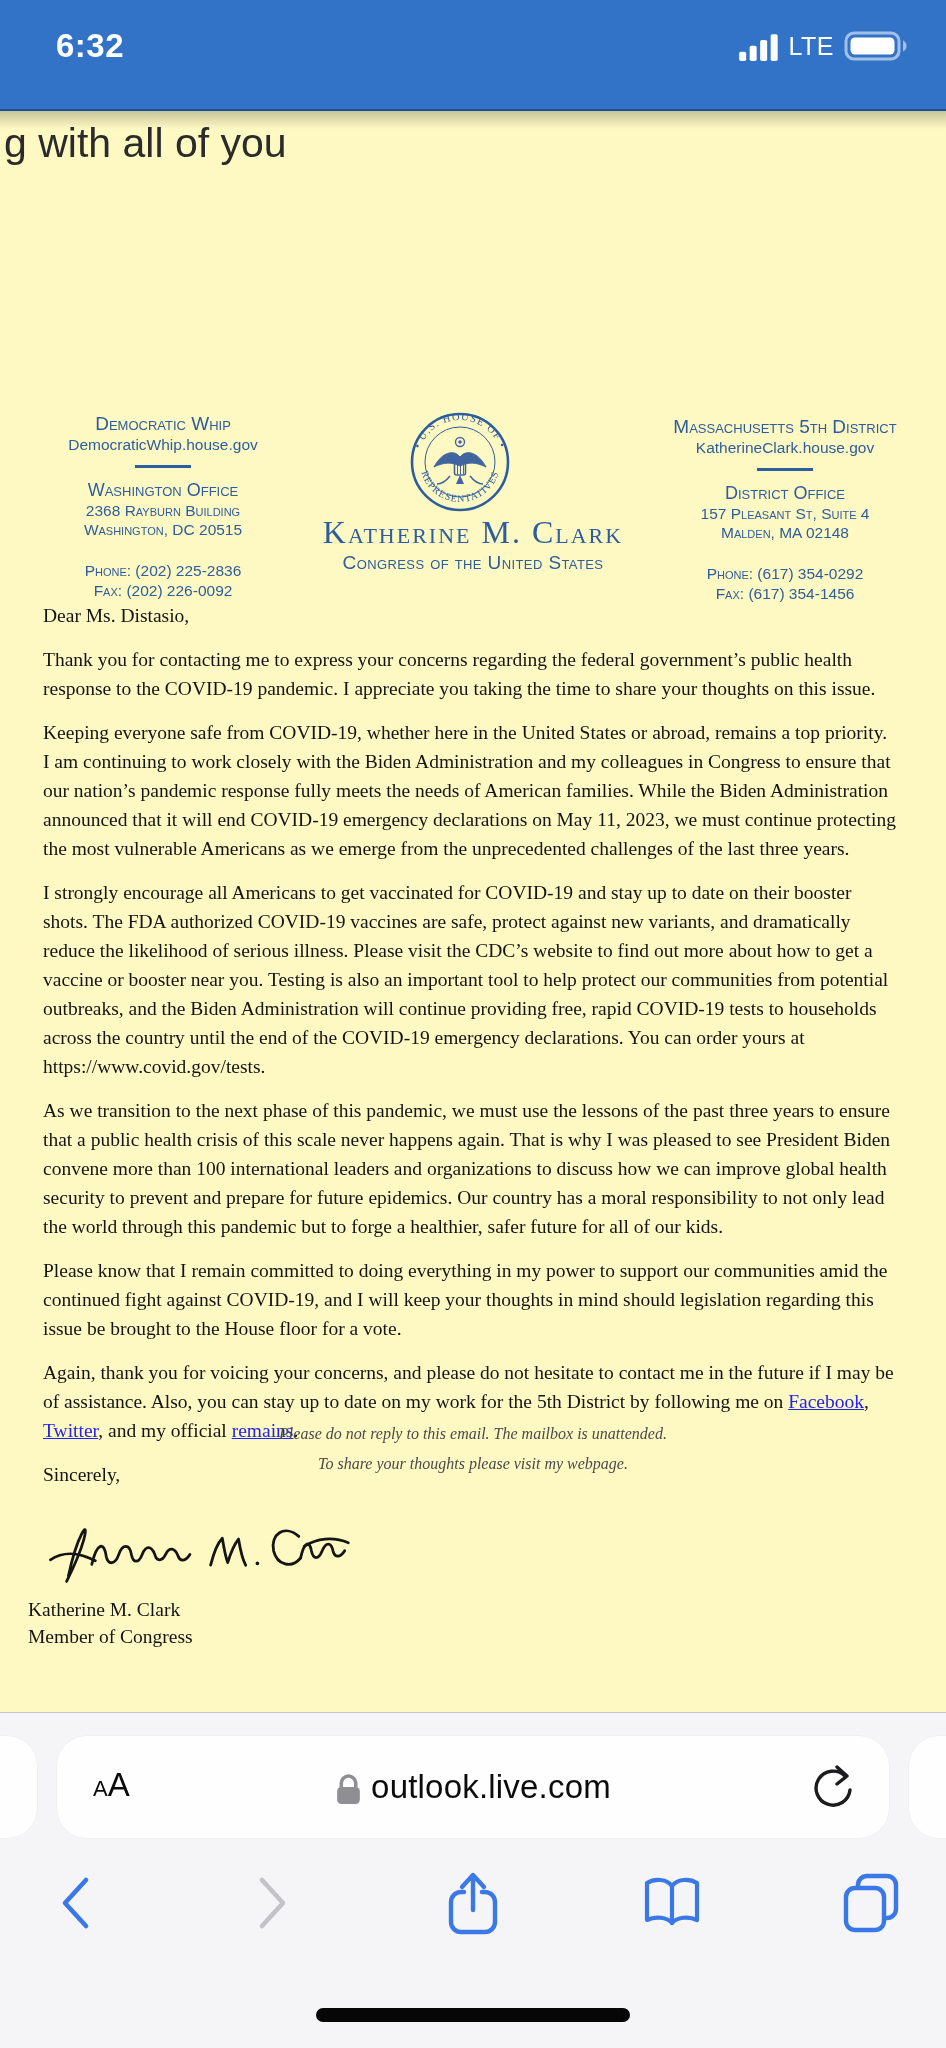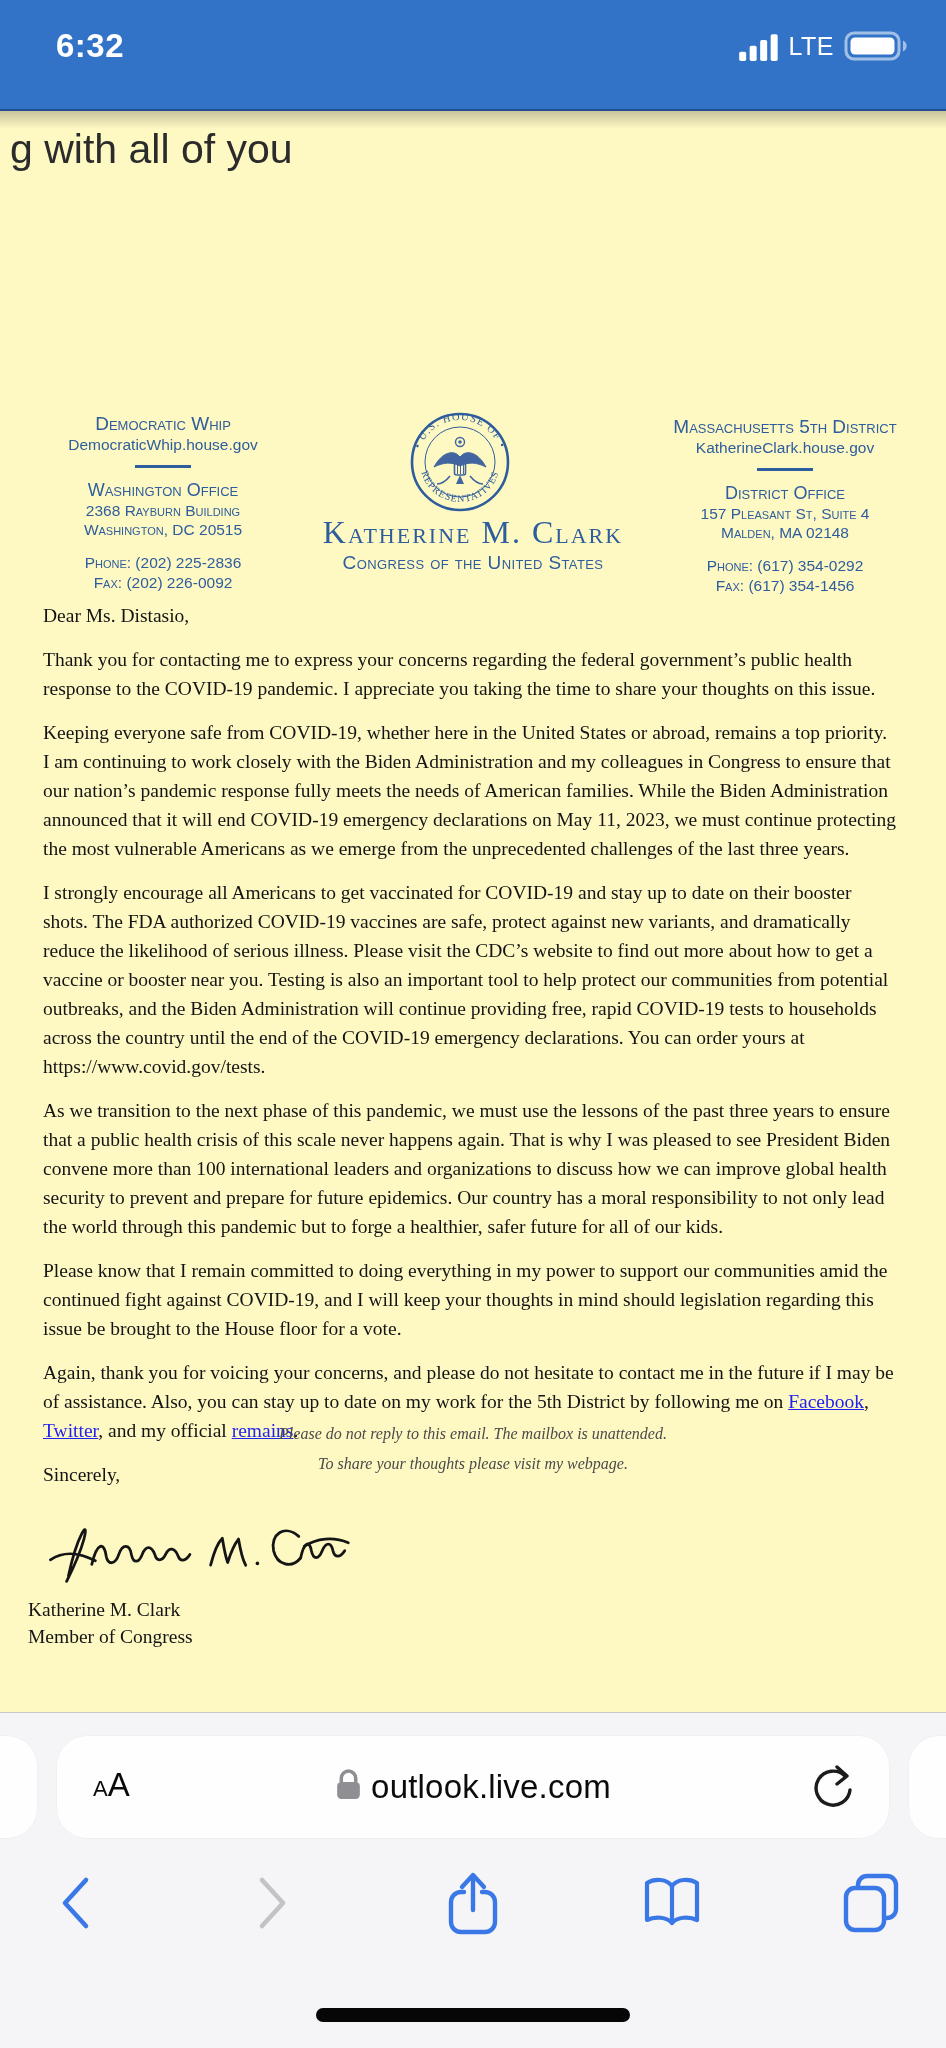--- a/index.html
+++ b/index.html
@@ -11,33 +11,33 @@
             border-bottom:2px solid rgba(22,48,92,.55);box-sizing:border-box;}
   .status-row{position:absolute;top:24px;left:0;right:0;height:44px;display:flex;
               align-items:center;justify-content:space-between;padding:0 36px 0 56px;}
   .time{color:#fff;font-size:33px;font-weight:bold;letter-spacing:.5px;}
   .status-right{display:flex;align-items:flex-end;gap:10px;}
   .lte{color:#fff;font-size:25px;letter-spacing:.5px;}
   .header-shadow{position:absolute;top:111px;left:0;right:0;height:18px;
                  background:linear-gradient(rgba(45,45,45,.26),rgba(255,255,255,0));}
 
   
-  .subject{position:absolute;top:118px;left:2px;margin:8px;font-size:41px;font-weight:400;
+  .subject{position:absolute;top:118px;left:2px;margin:2px;font-size:41px;font-weight:400;
            color:#2b2b2b;white-space:nowrap;}
 
   
   .lh{color:#2e5d9d;text-align:center;font-variant:small-caps;}
   .lh-left{position:absolute;top:412px;left:18px;width:290px;}
   .lh-right{position:absolute;top:415px;left:634px;width:302px;}
   .lh-title{font-size:19px;line-height:23px;}
   .lh-domain{font-size:15.5px;line-height:20px;font-variant:normal;}
   .lh-rule{width:56px;height:2.5px;background:#2e5d9d;margin:10px auto 11px;}
   .lh-office{font-size:18px;line-height:22px;}
   .lh-addr{font-size:15.5px;line-height:19px;}
-  .lh-phone{font-size:15.5px;line-height:20px;margin-top:14px;}
+  .lh-phone{font-size:15.5px;line-height:20px;margin-top:22px;}
 
   .seal{position:absolute;top:412px;left:410px;}
   .lh-name{position:absolute;top:514px;left:0;width:946px;text-align:center;
            font-family:"Liberation Serif",serif;font-variant:small-caps;font-size:32px;
            letter-spacing:2px;color:#2e5d9d;}
   .lh-congress{position:absolute;top:552px;left:0;width:946px;text-align:center;
            font-variant:small-caps;font-size:19px;letter-spacing:.4px;color:#2e5d9d;}
 
   
   .letter-body{position:absolute;top:586px;left:28px;width:884px;
@@ -56,21 +56,21 @@
           background:#f5f5f7;border-top:1px solid #c8c8cc;box-sizing:border-box;}
   .pill{position:absolute;top:23px;height:102px;background:#fefefe;border-radius:30px;
         box-shadow:0 0 0 .5px rgba(0,0,0,.04);}
   .pill-left{left:-40px;width:77px;}
   .pill-right{left:909px;width:80px;}
   .pill-main{left:57px;width:832px;display:flex;align-items:center;}
   .reader{position:absolute;left:36px;top:0;height:102px;display:flex;align-items:baseline;
           justify-content:center;color:#0a0a0a;padding-top:30px;box-sizing:border-box;}
   .reader .a-small{font-size:22px;}
   .reader .a-big{font-size:33px;}
-  .url-center{flex:1;display:flex;align-items:flex-start;justify-content:center;gap:9px;}
+  .url-center{flex:1;display:flex;align-items:flex-end;justify-content:center;gap:9px;}
   .url-text{font-size:33px;color:#0b0b0b;letter-spacing:.2px;}
   .reload{position:absolute;right:34px;top:28px;}
 
   .toolbar{position:absolute;top:150px;left:0;width:946px;height:80px;}
   .tb-btn{position:absolute;top:0;width:70px;height:80px;display:flex;align-items:center;justify-content:center;}
   .tb-back{left:40px;} .tb-fwd{left:238px;} .tb-share{left:438px;} .tb-book{left:637px;} .tb-tabs{left:836px;}
 
   .home-indicator{position:absolute;top:295px;left:316px;width:314px;height:14px;border-radius:7px;background:#060606;}
 </style>
 </head>

